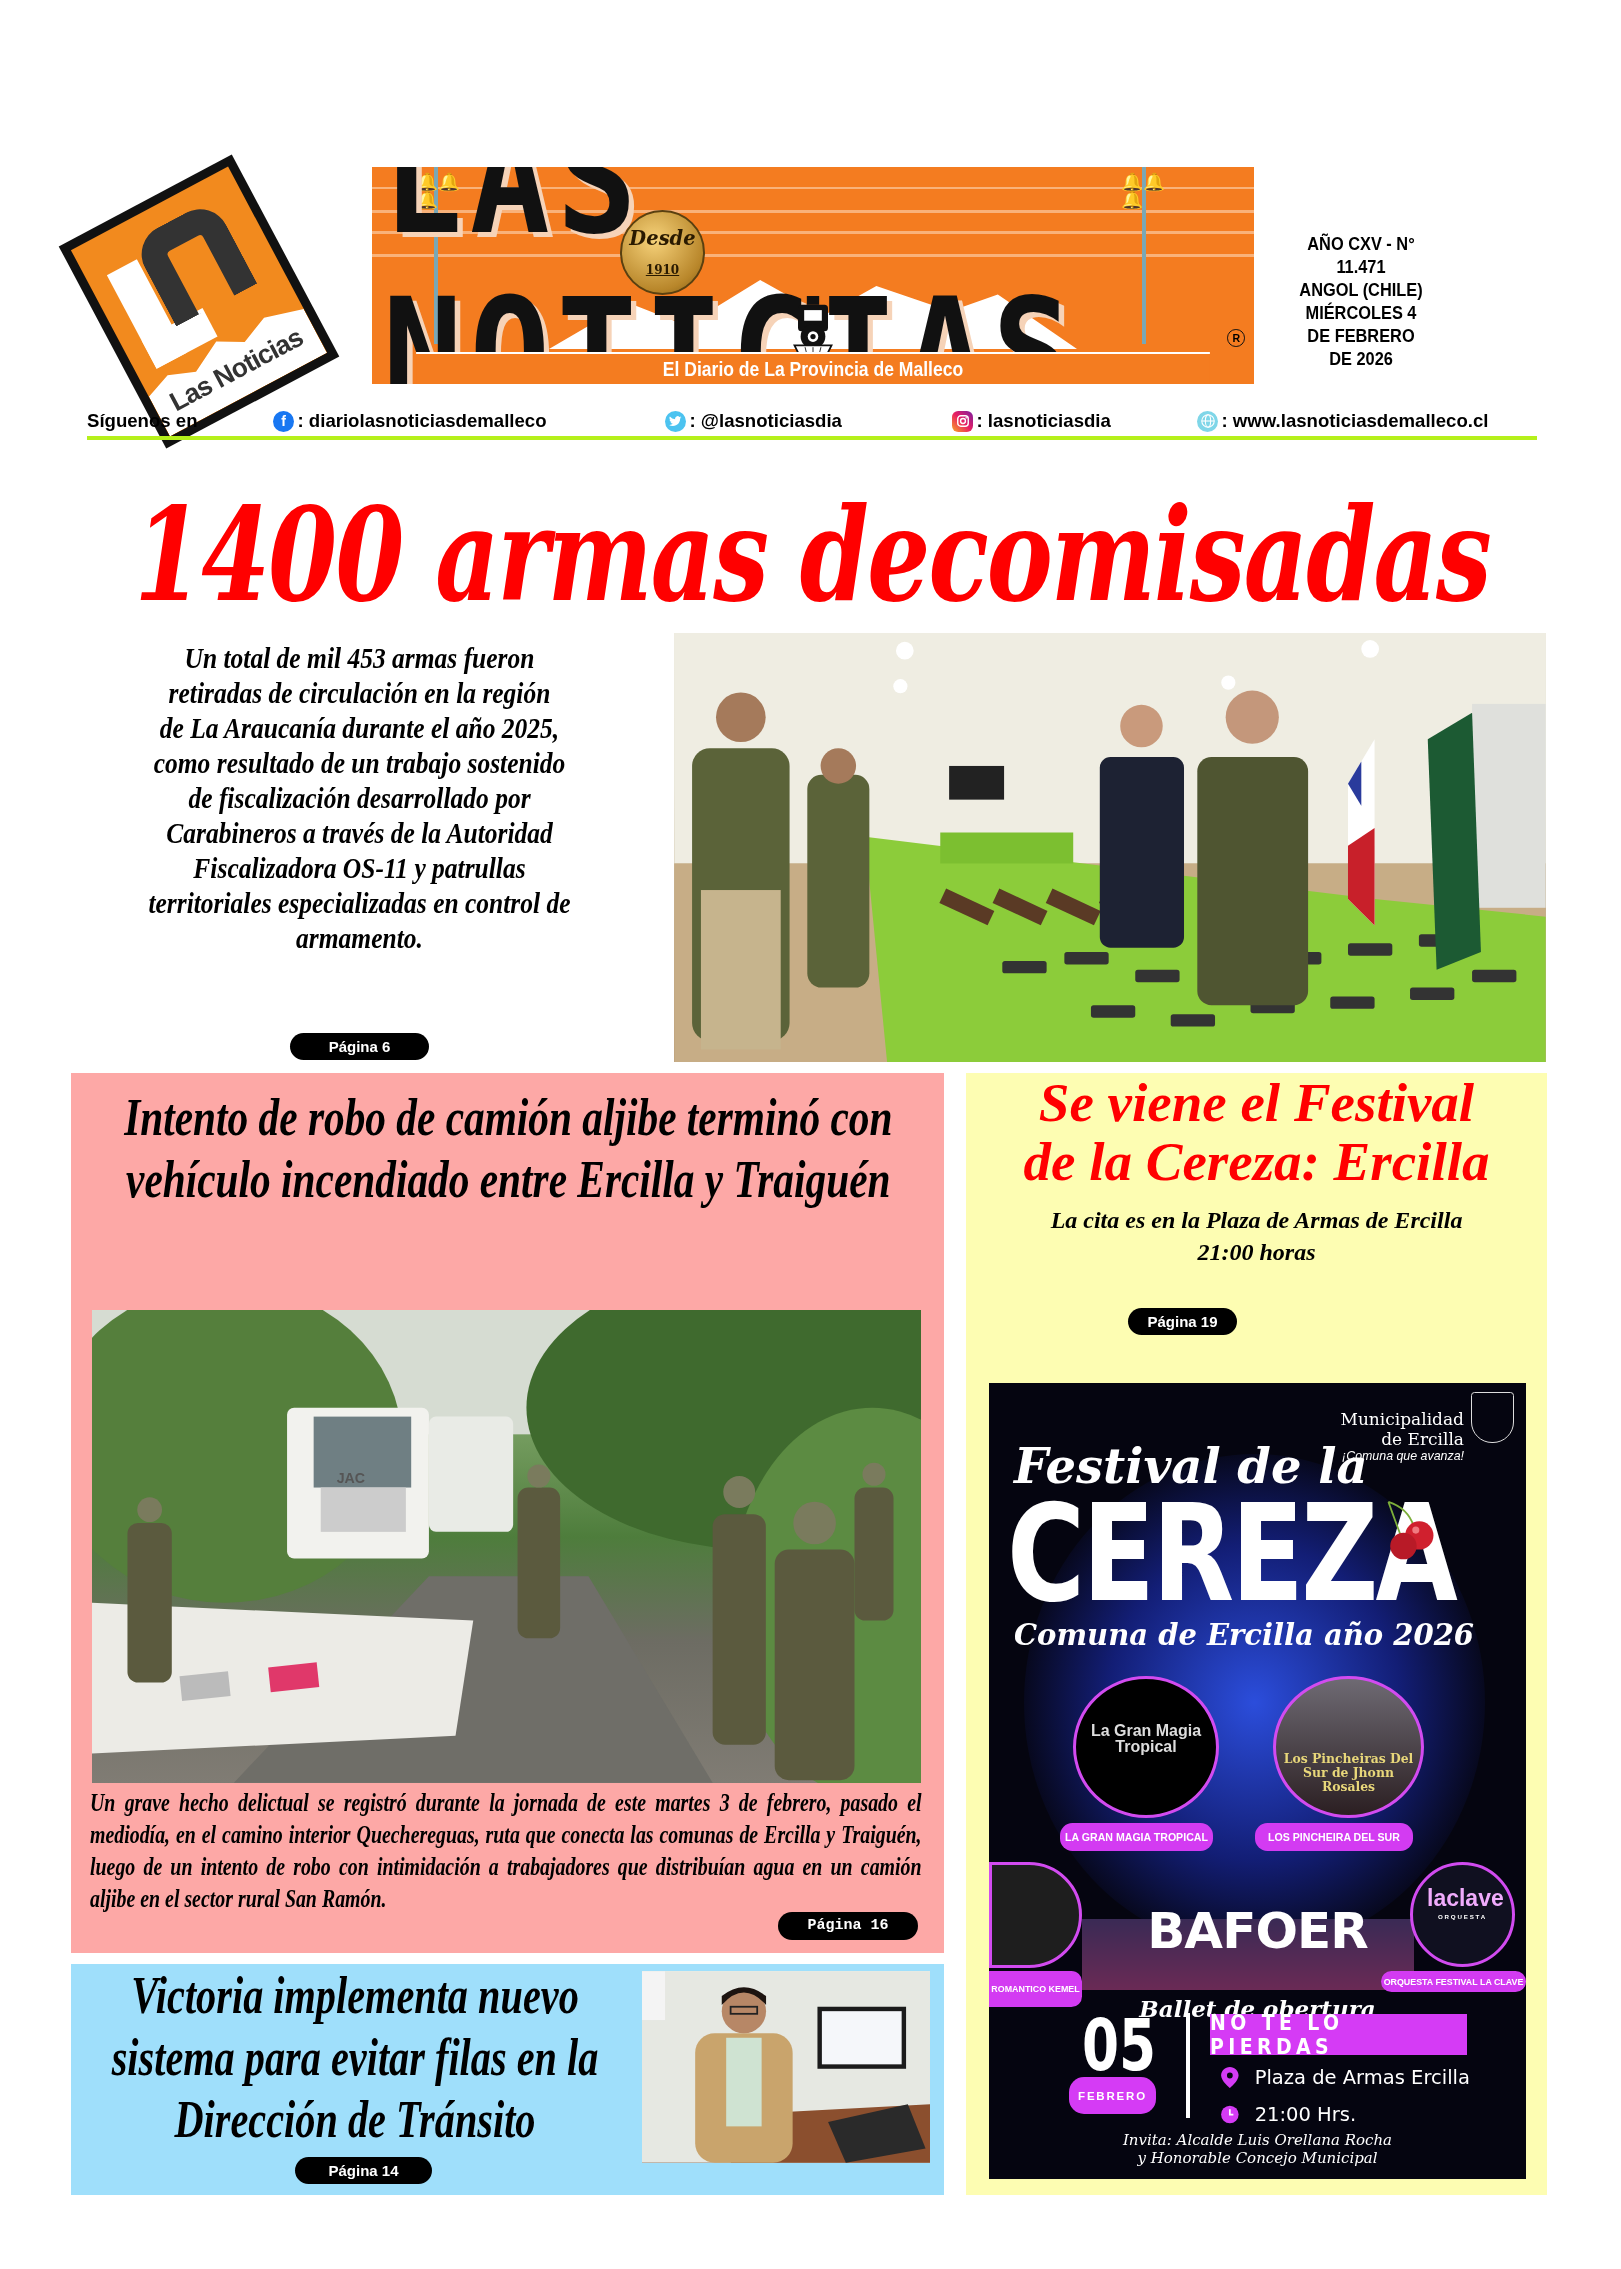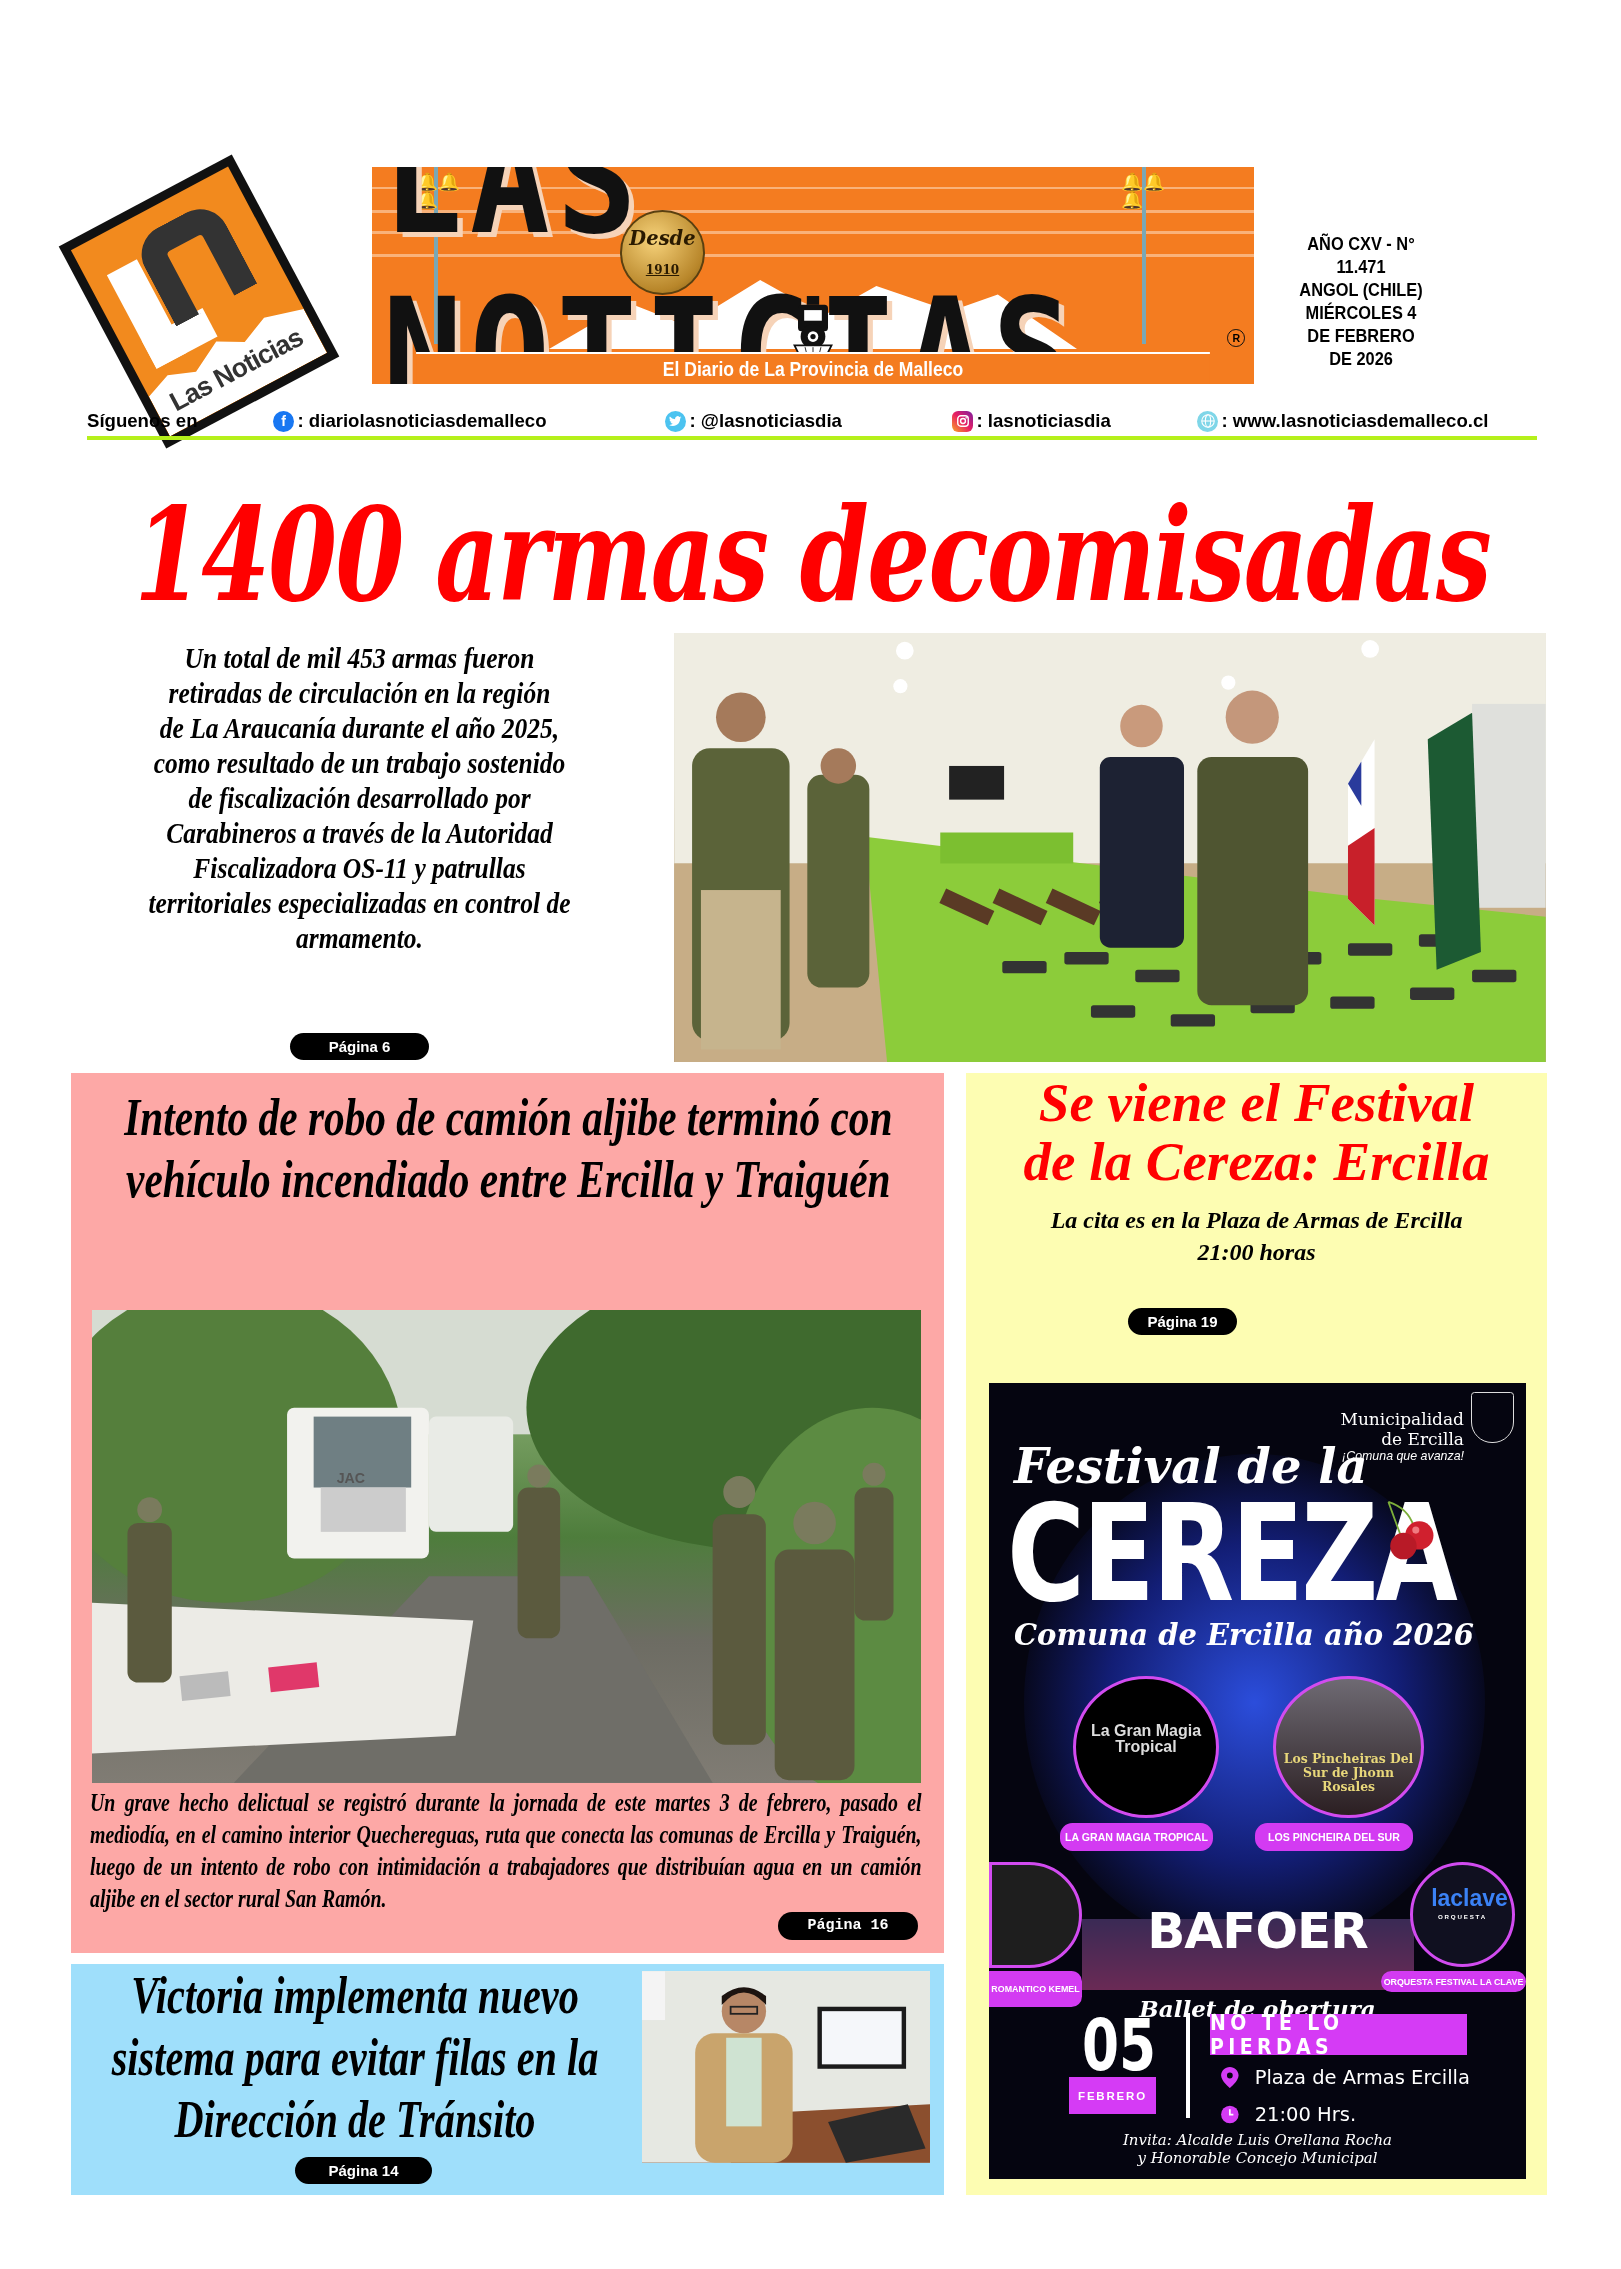--- a/index.html
+++ b/index.html
@@ -83,21 +83,21 @@
   .poster-crest { position: absolute; right: 12.4px; top: 8.9px; width: 43px; height: 51px; border: 1.8px solid #ddd; border-radius: 3.5px 3.5px 21px 21px; }
   .poster-fest { position: absolute; left: 25px; top: 55px; font: italic bold 48px "DejaVu Serif", serif; }
   .poster-cereza { position: absolute; left: 17.7px; top: 105px; font: bold 133px "DejaVu Sans", sans-serif; letter-spacing: -3.5px; transform: scaleX(0.8); transform-origin: left top; line-height: 1; }
   .poster-cherry { position: absolute; left: 395px; top: 117px; width: 53px; height: 62px; }
   .poster-comuna { position: absolute; left: 25px; top: 235px; font: italic bold 29px "DejaVu Serif", serif; }
   .circle { position: absolute; border-radius: 50%; border: 3.5px solid #d24bf0; overflow: hidden; }
   .label { position: absolute; background: #d33bf2; color: #fff; border-radius: 12.4px; font: bold 10.6px "Liberation Sans", sans-serif; display: flex; align-items: center; justify-content: center; white-space: nowrap; }
   .bafoer { position: absolute; left: 0; right: 0; top: 519px; text-align: center; font: bold 50px "DejaVu Sans", sans-serif; letter-spacing: -0.9px; }
   .ballet { position: absolute; left: 0; right: 0; top: 576px; text-align: center; font: italic bold 23px "DejaVu Serif", serif; margin-top: 36px; }
   .date-num { position: absolute; left: 93px; top: 621px; font: bold 71px "DejaVu Sans", sans-serif; transform: scaleX(0.75); transform-origin: left top; }
-  .date-month { position: absolute; left: 80px; top: 694px; width: 87px; height: 37px; background: #d53bf5; font: bold 11.5px "Liberation Sans", sans-serif; letter-spacing: 1.8px; display: flex; align-items: center; justify-content: center; }
+  .date-month { position: absolute; left: 80px; top: 694px; width: 87px; height: 37px; background: #d53bf5; font: bold 11.5px "Liberation Sans", sans-serif; letter-spacing: 1.8px; display: flex; align-items: center; justify-content: center; border-radius: 15px; }
   .vline { position: absolute; left: 197px; top: 630px; width: 3.5px; height: 105px; background: #fff; }
   .no-pierdas { position: absolute; left: 221px; top: 631px; width: 257px; height: 41px; background: #d53bf5; font: bold 21px "DejaVu Sans Condensed", "DejaVu Sans", sans-serif; letter-spacing: 4.4px; display: flex; align-items: center; justify-content: center; }
   .info-row { position: absolute; left: 232px; display: flex; align-items: center; gap: 16px; font: 19.5px "DejaVu Sans", sans-serif; }
   .pin { width: 17.7px; height: 21px; color: #d53bf5; }
   .invita { position: absolute; left: 0; right: 0; top: 749px; text-align: center; font: italic 15px "DejaVu Serif", serif; line-height: 17.7px; }
 </style>
 </head>
 <body>
 
 <div class="abs stamp">
@@ -357,21 +357,21 @@
   <div class="circle" style="left:284px;top:293px;width:151px;height:142px;background:linear-gradient(180deg,#6e6a73,#2b1f22)">
     <div style="position:absolute;left:7px;right:7px;top:73px;text-align:center;font:bold 12.4px 'DejaVu Serif',serif;line-height:14px;color:#e8d77a">Los Pincheiras Del Sur de Jhonn Rosales</div>
   </div>
   <div class="label" style="left:71px;top:440px;width:153px;height:28px">LA GRAN MAGIA TROPICAL</div>
   <div class="label" style="left:266px;top:440px;width:158px;height:28px">LOS PINCHEIRA DEL SUR</div>
 
   <div class="circle" style="left:0;top:479px;width:93px;height:106px;background:#1e1e1e;border-radius:0 53px 53px 0"></div>
   <div class="label" style="left:0;top:588px;width:93px;height:36px;border-radius:0 10.6px 10.6px 0;font-size:8.9px">ROMANTICO KEMEL</div>
   <div style="position:absolute;left:93px;top:536px;width:332px;height:71px;background:linear-gradient(180deg,#3a2a55,#6a2a55)"></div>
   <div class="circle" style="left:421px;top:479px;width:105px;height:105px;background:#101020">
-    <div style="position:absolute;left:14px;right:0;top:19.5px;text-align:center;font:bold 23px 'Liberation Sans',sans-serif;color:#3b82f6">laclave</div>
+    <div style="position:absolute;left:14px;right:0;top:19.5px;font:bold 23px 'Liberation Sans',sans-serif;color:#f0abfc">laclave</div>
     <div style="position:absolute;left:0;right:0;top:48px;text-align:center;font:bold 6.2px 'Liberation Sans',sans-serif;letter-spacing:1.8px;color:#fff">ORQUESTA</div>
   </div>
   <div class="label" style="left:392px;top:588px;width:145px;height:21px;font-size:8.9px">ORQUESTA FESTIVAL LA CLAVE</div>
 
   <div class="bafoer">BAFOER</div>
   <div class="ballet">Ballet de obertura</div>
 
   <div class="date-num">05</div>
   <div class="date-month">FEBRERO</div>
   <div class="vline"></div>

